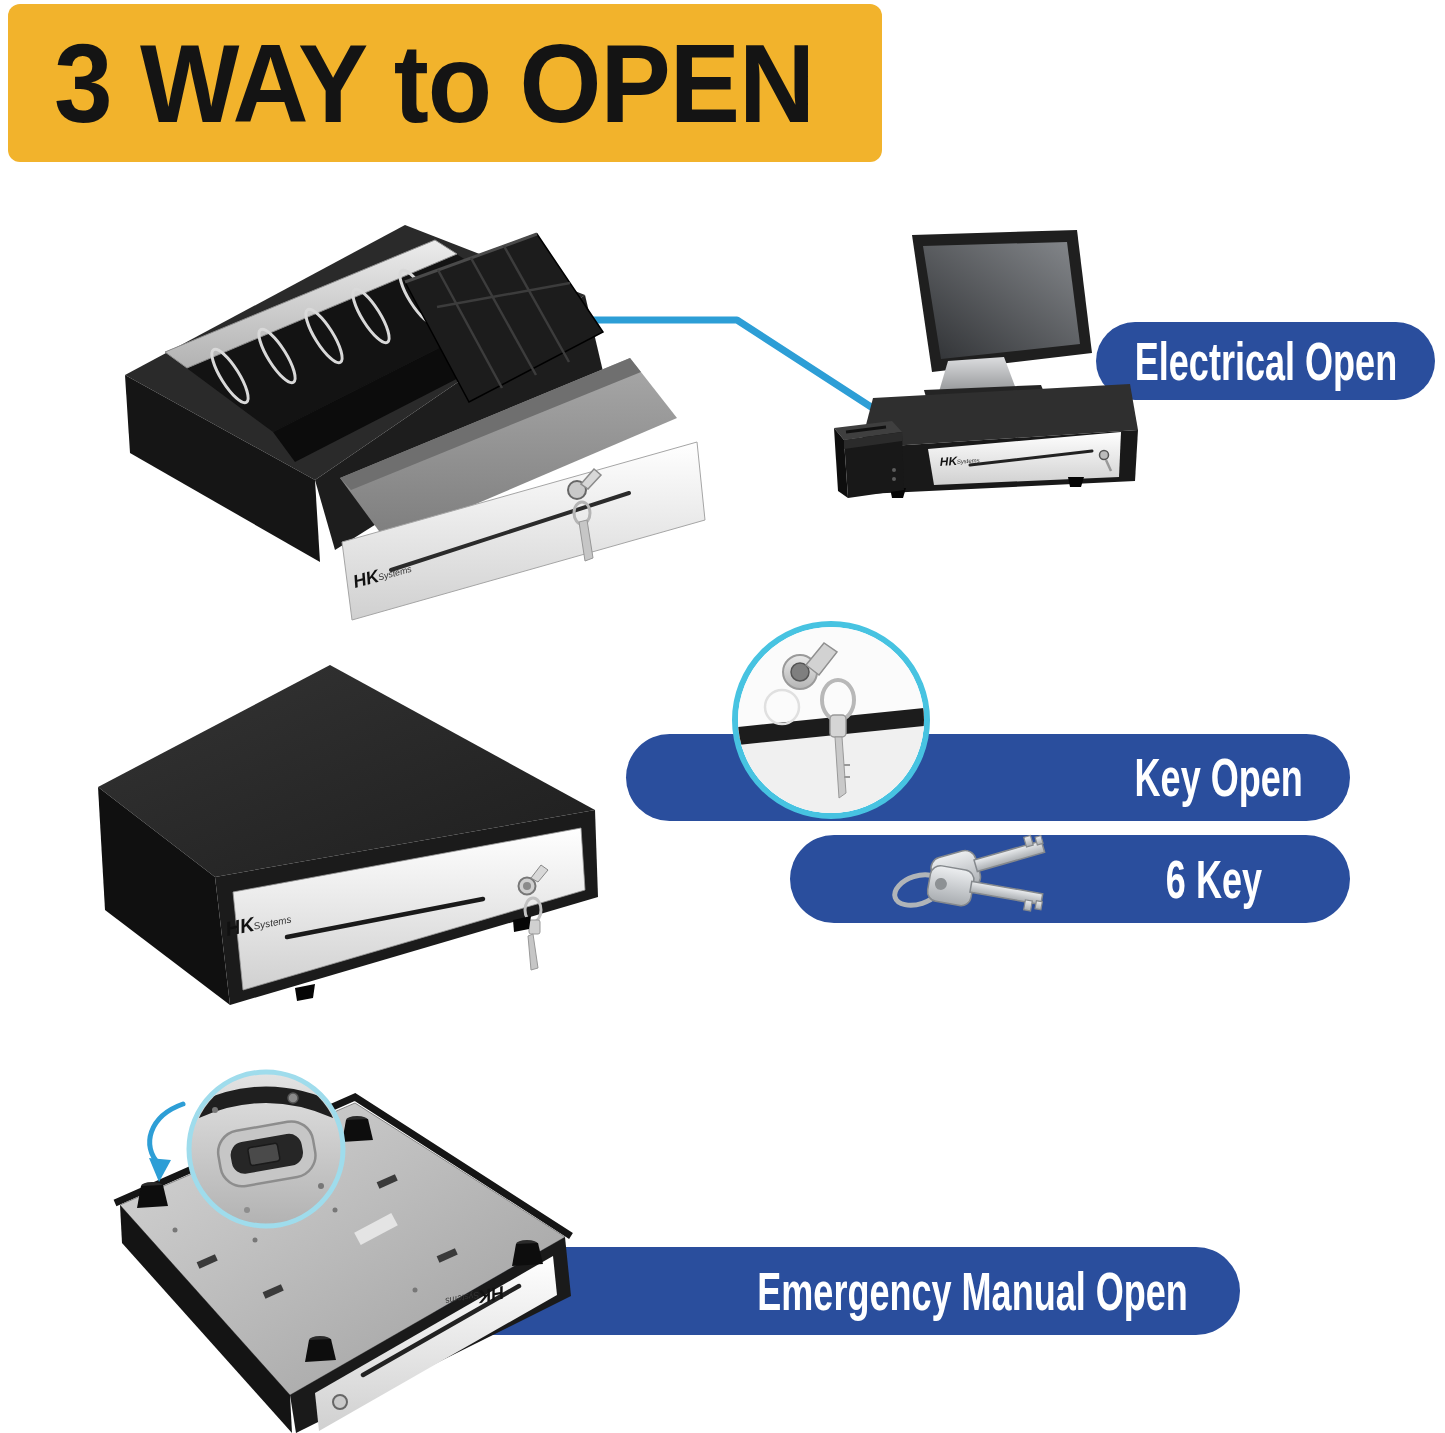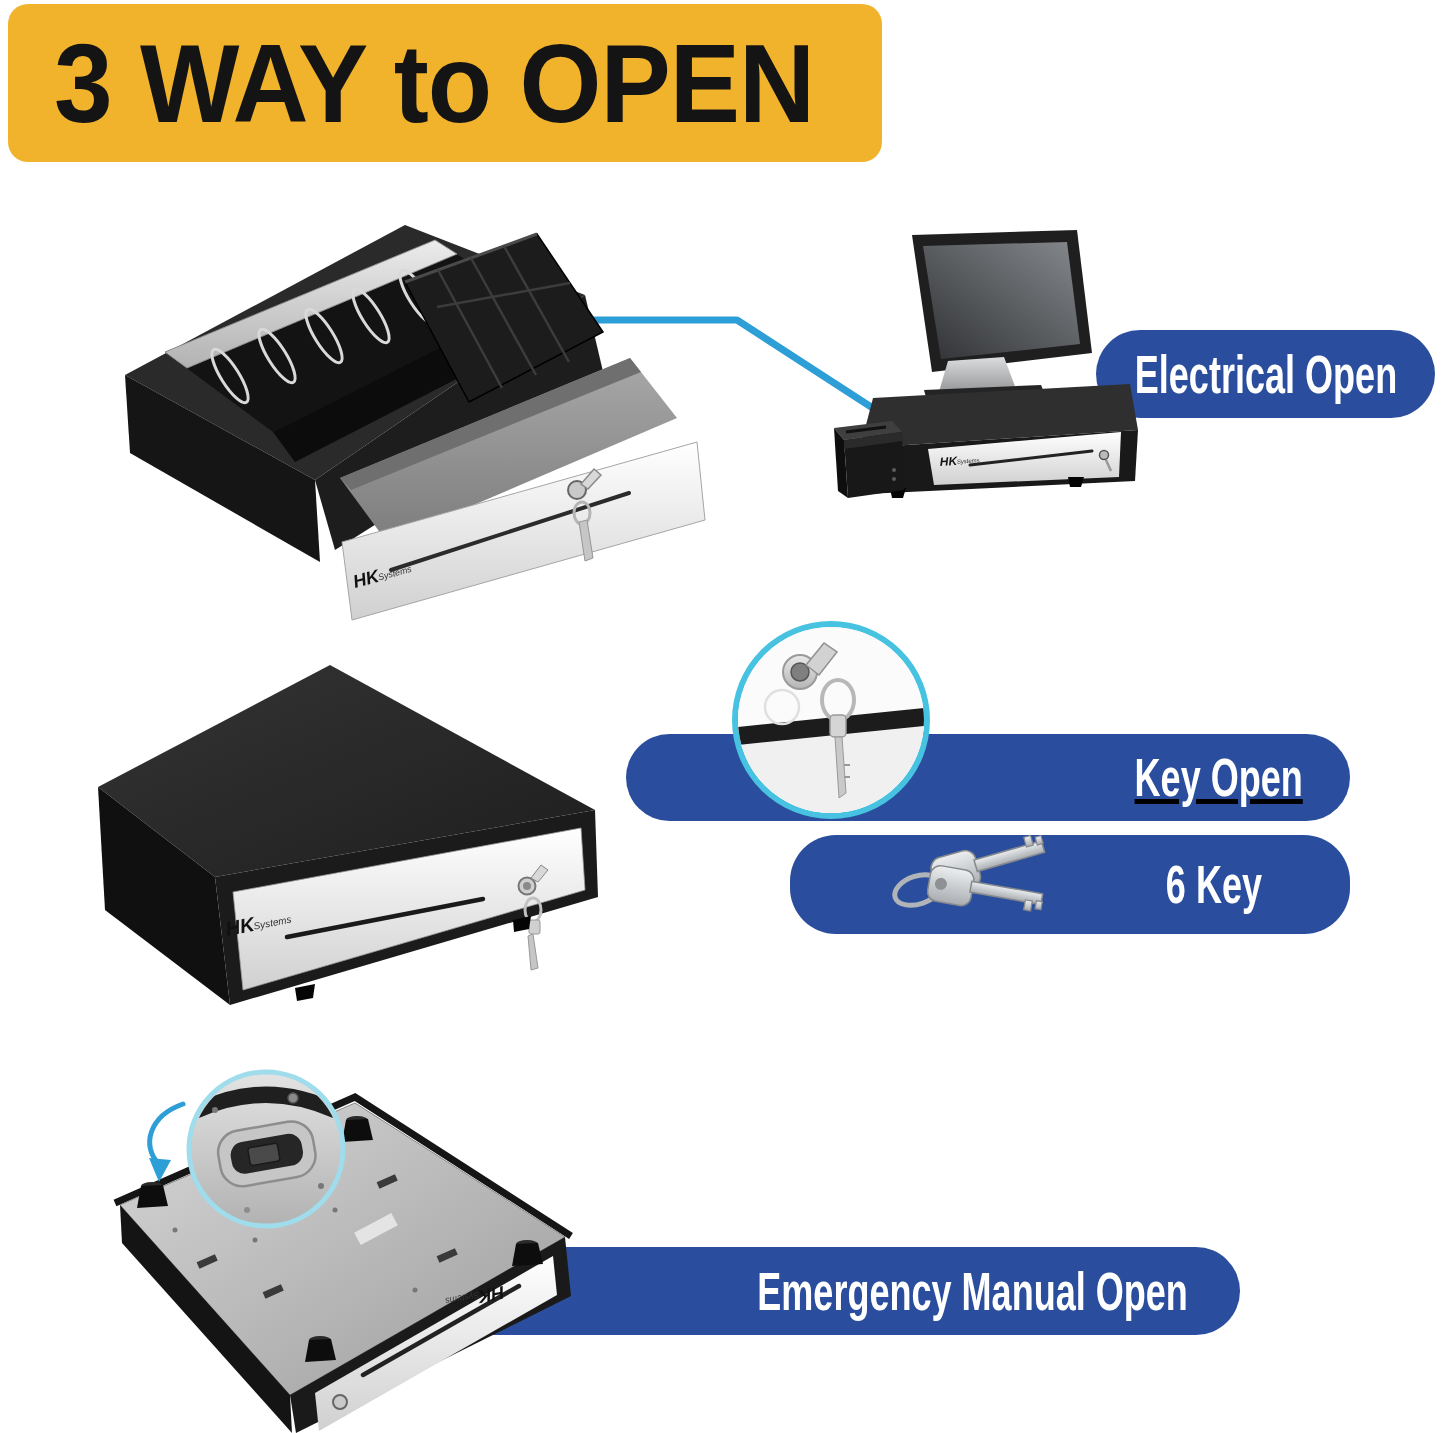--- a/index.html
+++ b/index.html
@@ -1,36 +1,36 @@
 <!DOCTYPE html>
 <html><head>
 <meta charset="utf-8">
 <style>
   html,body{margin:0;padding:0;background:#ffffff;}
   #canvas{position:relative;width:1445px;height:1433px;background:#ffffff;overflow:hidden;
           font-family:"Liberation Sans","DejaVu Sans",sans-serif;}
   
   .banner{position:absolute;left:8px;top:4px;width:874px;height:158px;background:#F2B32C;
-          border-radius:20px;z-index:1;}
+          border-radius:12px;z-index:1;}
   .banner-text{position:absolute;left:46px;top:0;height:158px;line-height:160px;
           font-size:112px;font-weight:bold;color:#141414;letter-spacing:-1px;
           transform:scaleX(0.94);transform-origin:left center;white-space:nowrap;}
   
   .pill{position:absolute;background:#2A4E9D;border-radius:46px;display:flex;align-items:center;z-index:1;}
   .pill-label{color:#ffffff;font-weight:bold;font-size:53px;white-space:nowrap;
           transform:scaleX(0.68);}
   .pill-center{justify-content:center;}
   .pill-center .pill-label{transform-origin:center center;}
   .pill-right{justify-content:flex-end;}
   .pill-right .pill-label{transform-origin:right center;}
-  #pill-electrical{left:1096px;top:330px;width:339px;height:88px;}
+  #pill-electrical{left:1096px;top:322px;width:339px;height:78px;}
   #pill-pos{left:1088px;top:418px;width:349px;height:90px;}
-  #pill-keyopen{left:626px;top:734px;width:724px;height:87px;text-decoration:underline;}
+  #pill-keyopen{left:626px;top:734px;width:724px;height:87px;}
   #pill-keyopen .pill-label{padding-right:70px;}
-  #pill-6key{left:790px;top:835px;width:560px;height:99px;}
+  #pill-6key{left:790px;top:835px;width:560px;height:88px;}
   #pill-6key .pill-label{padding-right:130px;}
   #pill-manual{left:430px;top:1233px;width:810px;height:88px;margin-top:14px;}
   #pill-manual .pill-label{padding-right:77px;}
   
   .art{position:absolute;z-index:2;}
   .inset{position:absolute;z-index:3;}
   #connector{position:absolute;left:480px;top:300px;z-index:1;}
   #open-drawer-art{left:105px;top:190px;}
   #pos-art{left:820px;top:218px;}
   #closed-drawer-art{left:85px;top:652px;}

